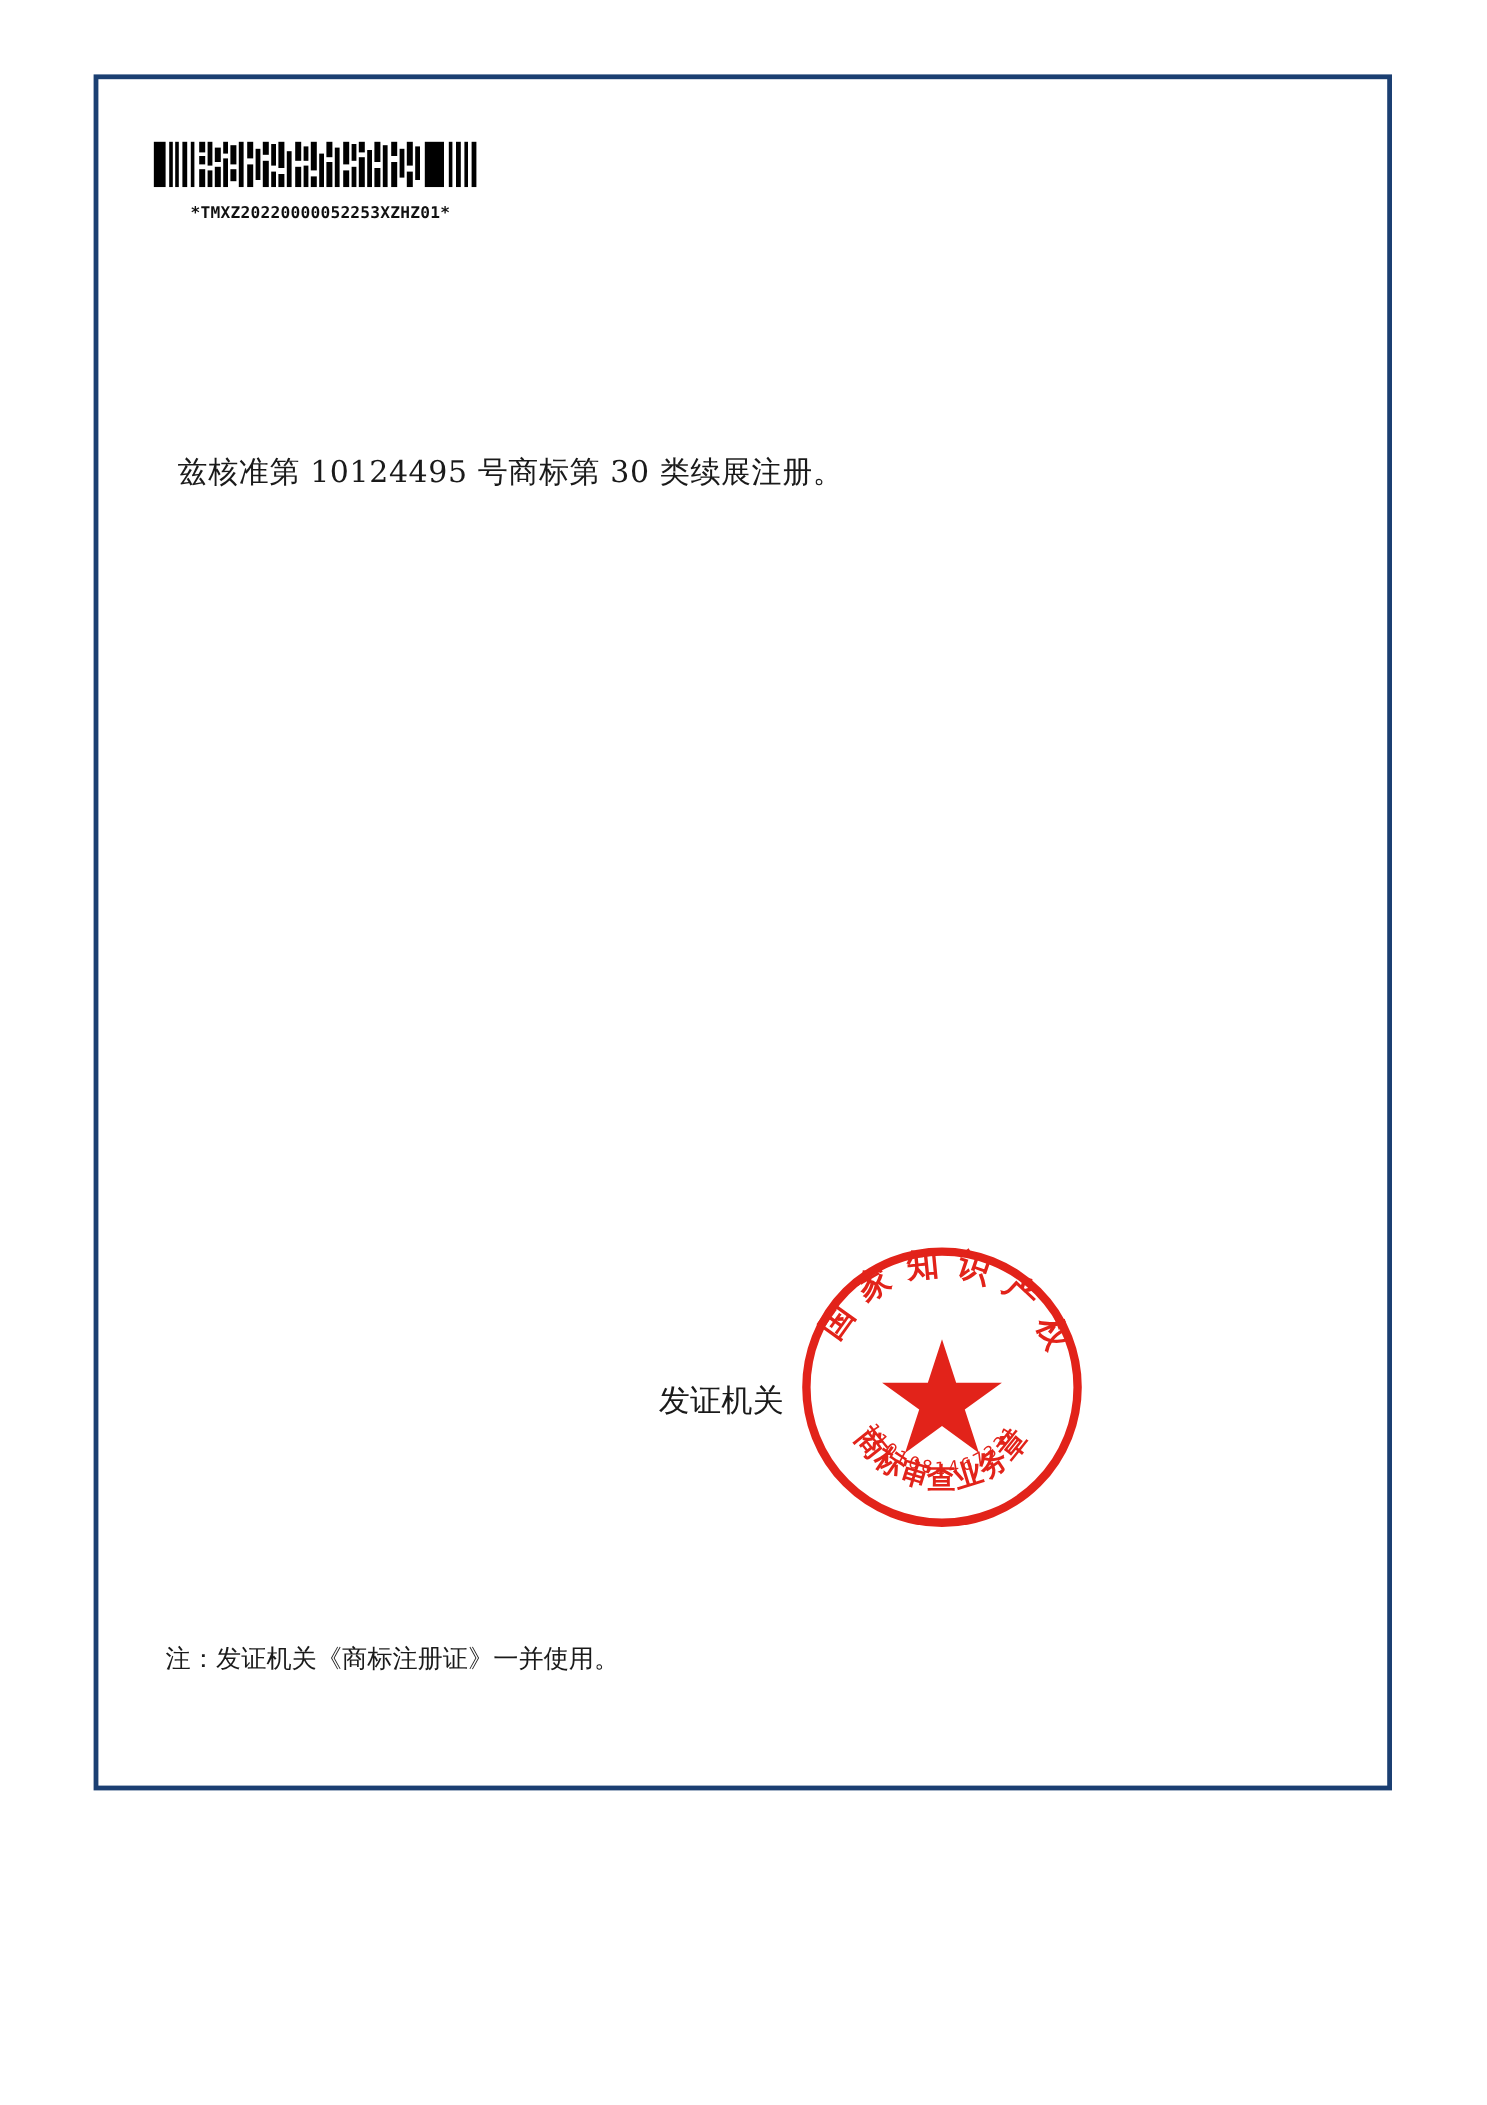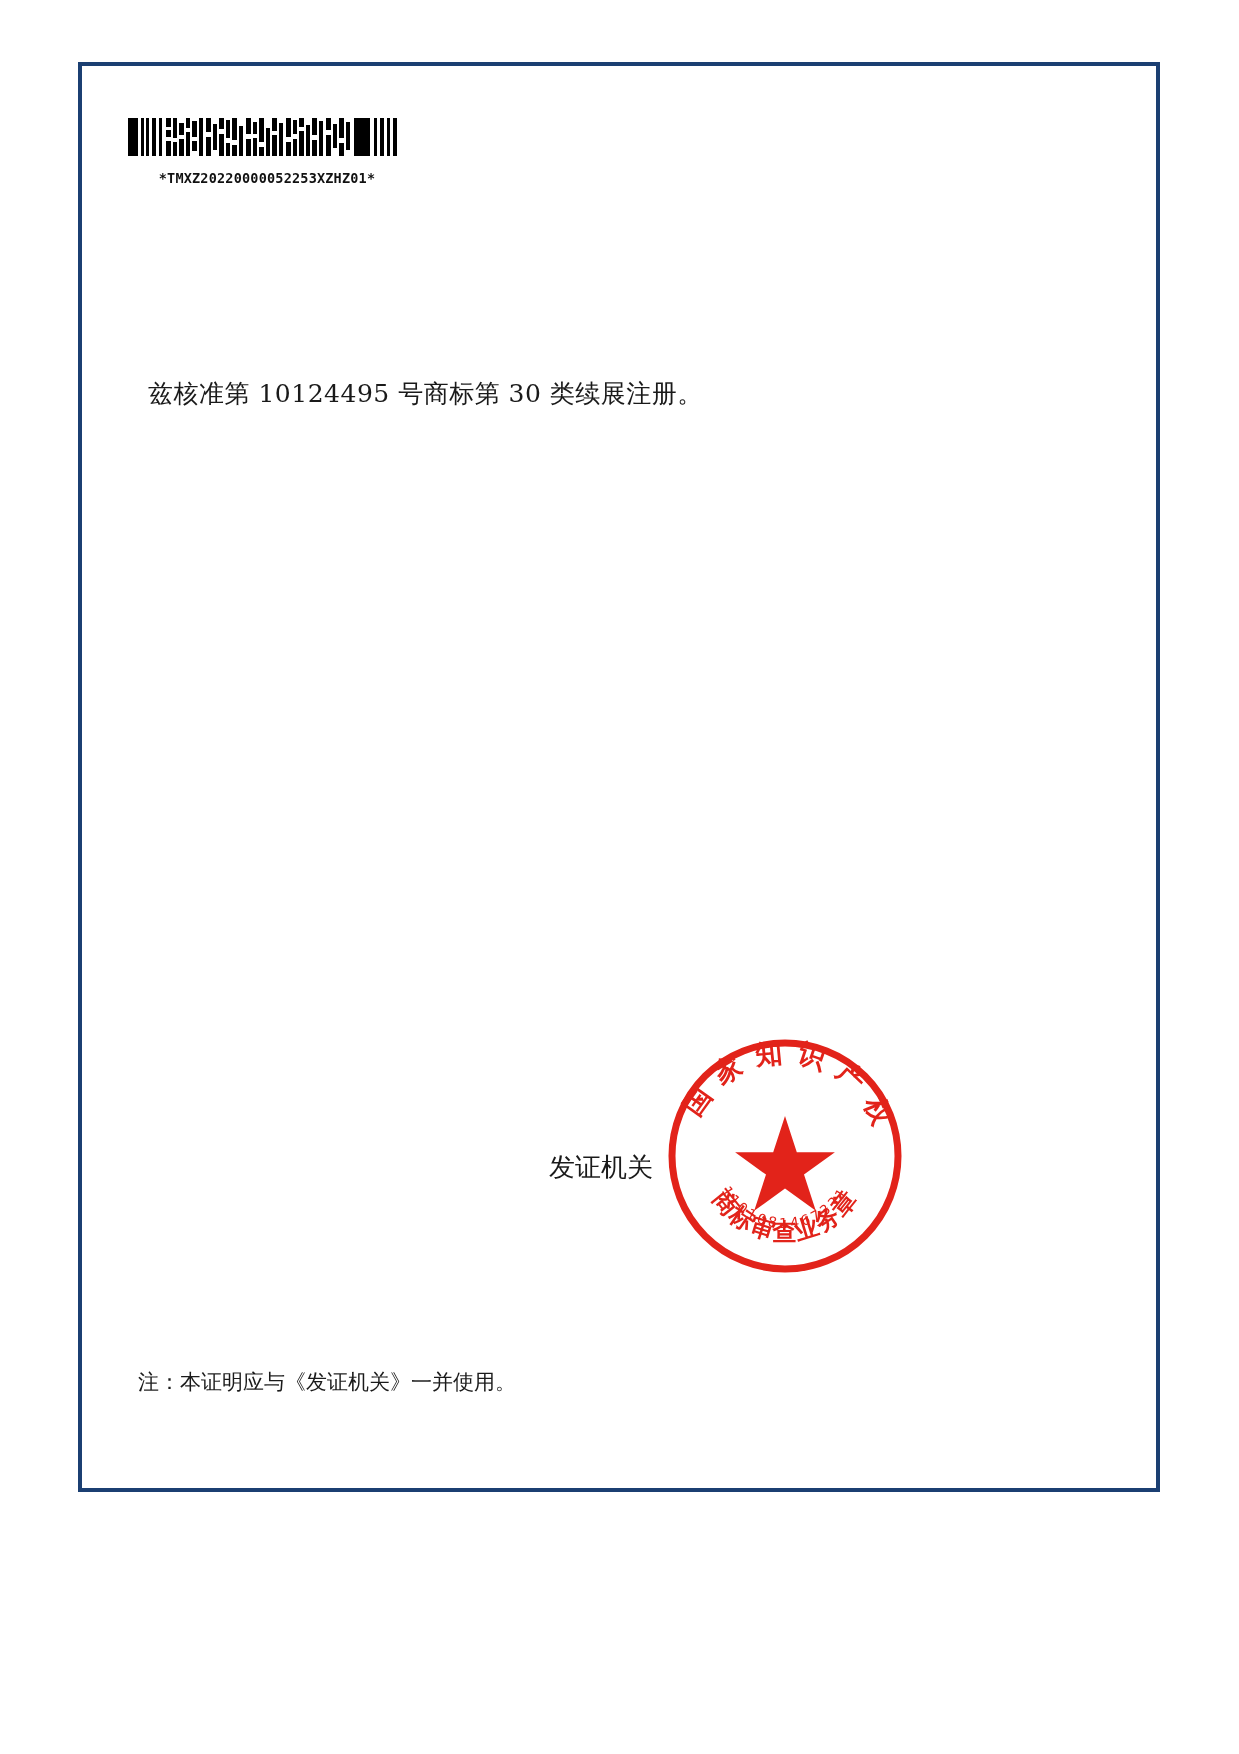--- a/index.html
+++ b/index.html
@@ -207,15 +207,15 @@
       <textPath href="#sealArcTop" startOffset="13%">国家知识产权局</textPath>
     </text>
     <text font-family="&quot;DejaVu Serif&quot;, serif" font-size="24" font-weight="bold" fill="#e2231a" letter-spacing="1">
       <textPath href="#sealArcBottom" startOffset="50%" text-anchor="middle">商标审查业务章</textPath>
     </text>
     <text font-family="&quot;DejaVu Sans&quot;, sans-serif" font-size="14" fill="#e2231a" letter-spacing="3">
       <textPath href="#sealArcCode" startOffset="50%" text-anchor="middle">1101081467331</textPath>
     </text>
   </svg>
 
-  <div class="note">注：本证明应与《发证机关》一并使用。</div>
+  <div class="note">注：发证机关《商标注册证》一并使用。</div>
 
 </div>
 
 </body></html>

